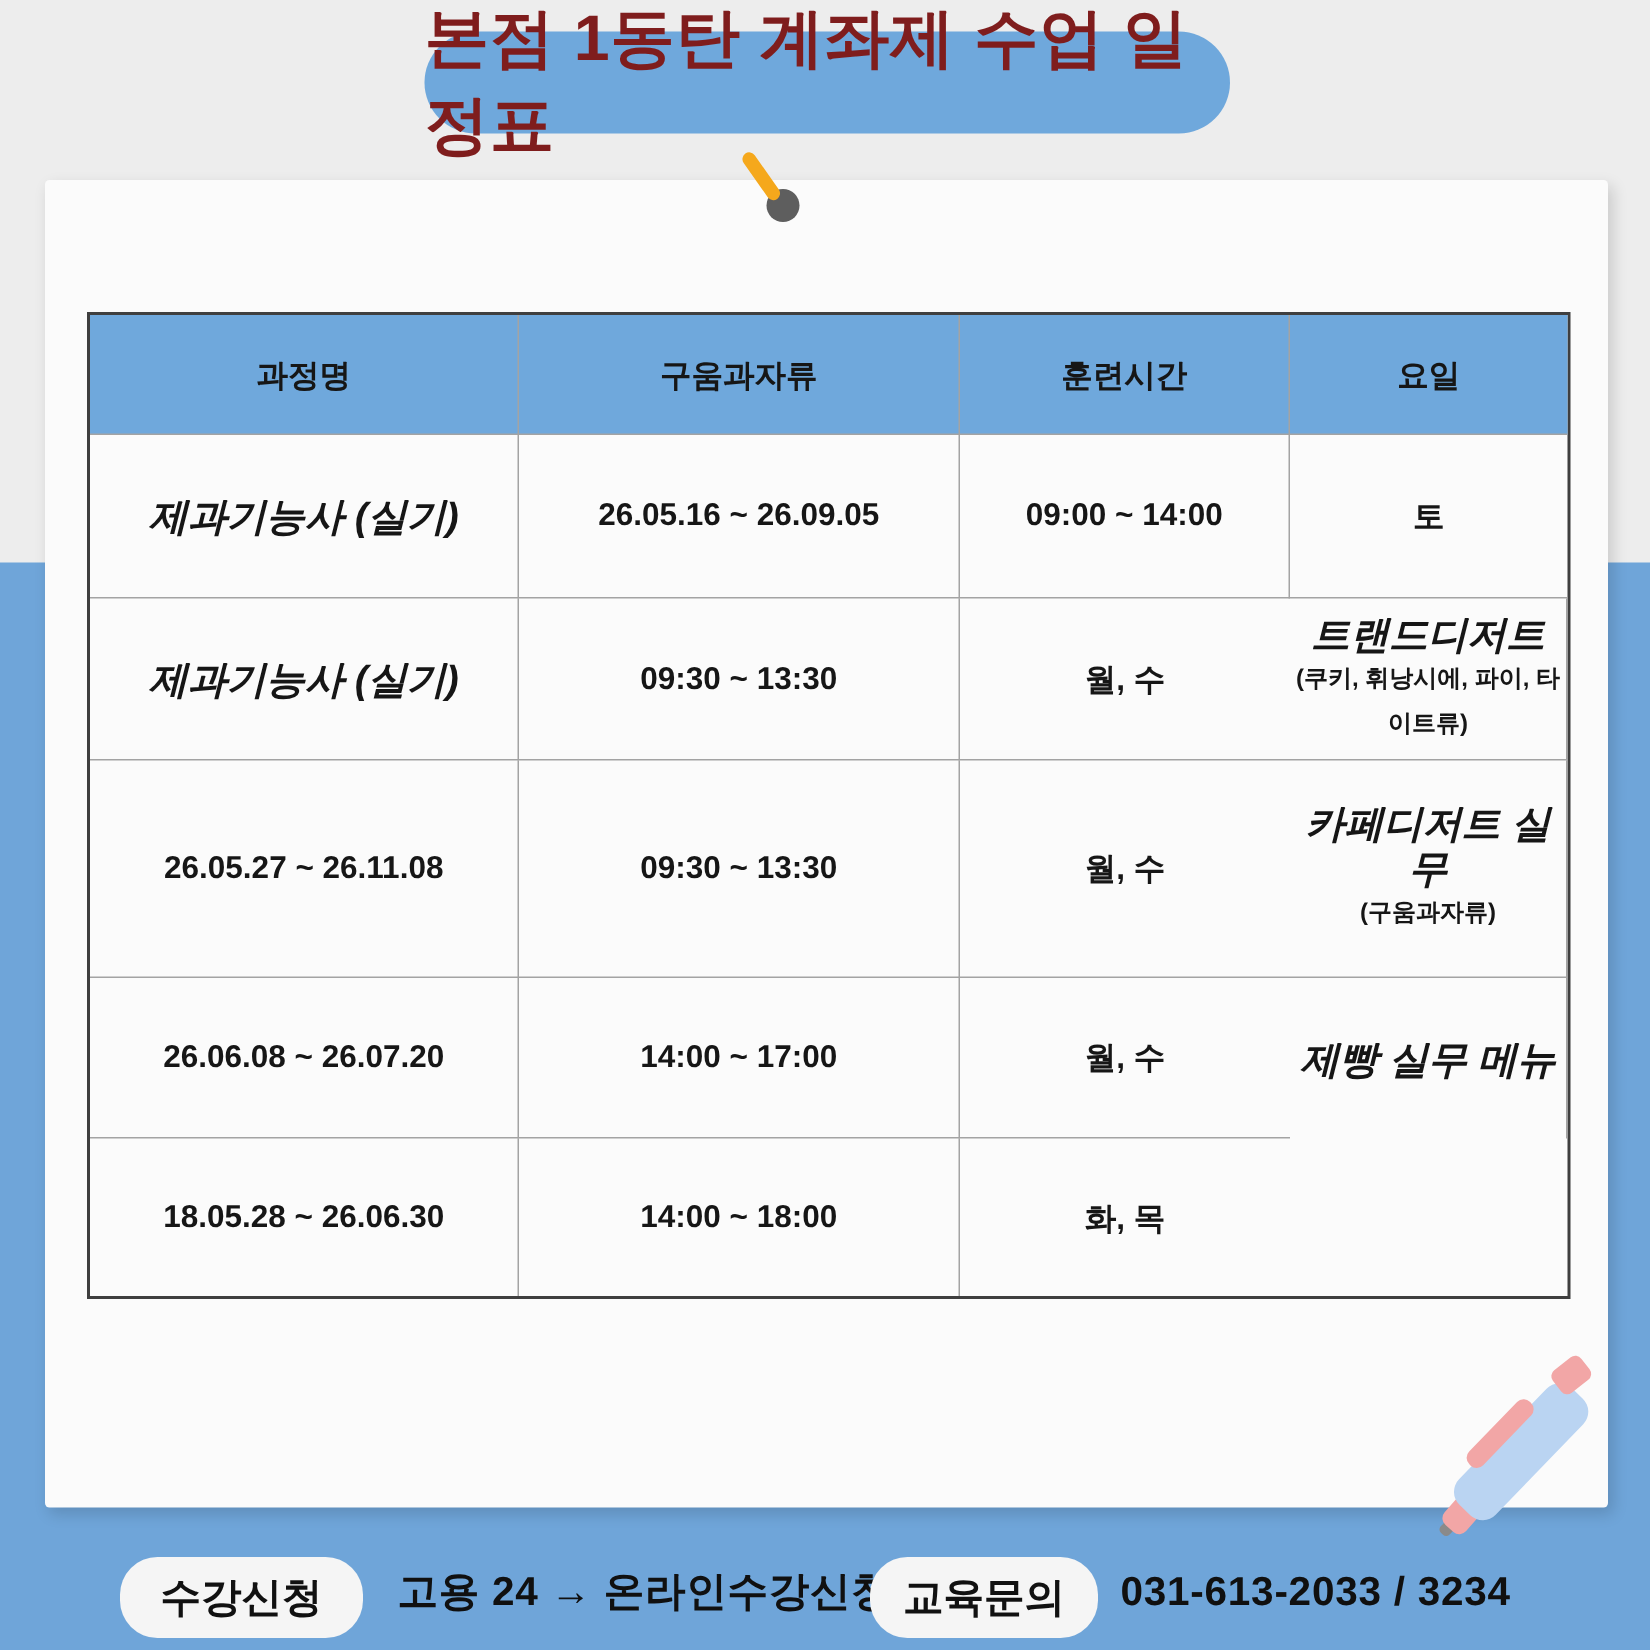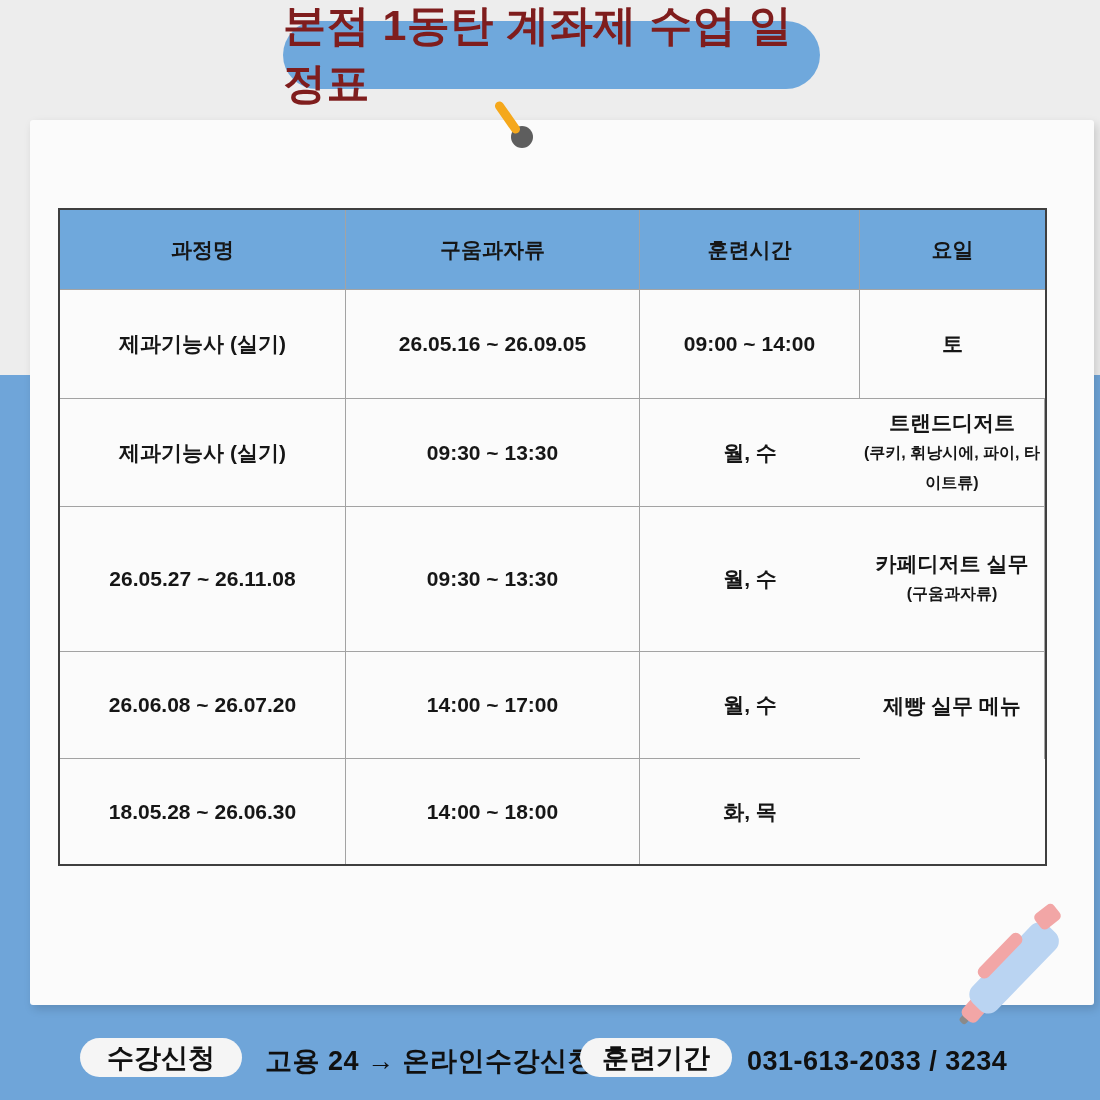--- a/index.html
+++ b/index.html
@@ -29,48 +29,47 @@
     position:absolute;left:489px;top:113px;width:37px;height:9px;
     background:#F5A81C;border-radius:5px;transform:rotate(55deg);z-index:5;
   }
 
   
   .card{
     position:absolute;left:30px;top:120px;width:1042px;height:885px;
     background:#FBFBFB;border-radius:3px;
     box-shadow:3px 4px 10px rgba(0,0,0,0.15);
     z-index:2;
-    padding-left:22px;
   }
 
   
   .schedule-table{
     position:absolute;left:28px;top:88px;width:985px;
     display:grid;
     grid-template-columns:286px 294px 220px 185px;
     grid-template-rows:80px 109px 108px 145px 107px 105px;
     border:2px solid #3F3F3F;
     box-sizing:content-box;
   }
   .cell{
     border-right:1px solid #A3A3A3;border-bottom:1px solid #A3A3A3;
     display:flex;flex-direction:column;align-items:center;justify-content:center;
     color:#161616;text-align:center;
   }
   .cell.col-last{border-right:none;}
   .cell.row-last{border-bottom:none;}
   .cell.header{background:#6FA8DC;font-size:21px;font-weight:700;}
-  .course-name{font-size:21px;font-weight:700;line-height:30px;}
+  .course-name{font-size:26px;font-weight:700;line-height:30px;font-style:italic;}
   .course-sub{font-size:16px;font-weight:700;line-height:30px;}
   .course-sub:empty{display:none;}
   .val{font-size:21px;font-weight:700;}
 
   
   .footer-pill{
-    position:absolute;top:1038px;height:39px;
+    position:absolute;top:1038px;height:54px;
     background:#F5F5F5;border-radius:25px;
     display:flex;align-items:center;justify-content:center;
     font-size:27px;font-weight:700;color:#111;z-index:3;
   }
   .pill-enroll{left:80px;width:162px;}
   .pill-contact{left:580px;width:152px;}
   .footer-text{
     position:absolute;top:1038px;height:46px;display:flex;align-items:center;
     font-size:27px;font-weight:700;color:#101010;z-index:3;letter-spacing:0.5px;
   }
@@ -186,21 +185,21 @@
 
   </div>
 </div>
 
 <div class="footer-pill pill-enroll">
   <span>수강신청</span>
 </div>
 <div class="footer-text text-enroll">고용 24 → 온라인수강신청</div>
 
 <div class="footer-pill pill-contact">
-  <span>훈련기간</span>
+  <span>교육문의</span>
 </div>
 <div class="footer-text text-contact">031-613-2033 / 3234</div>
 
 <div class="pen">
   <div class="pen-nib"></div>
   <div class="pen-tip"></div>
   <div class="pen-body"></div>
   <div class="pen-button"></div>
   <div class="pen-clip"></div>
 </div>

